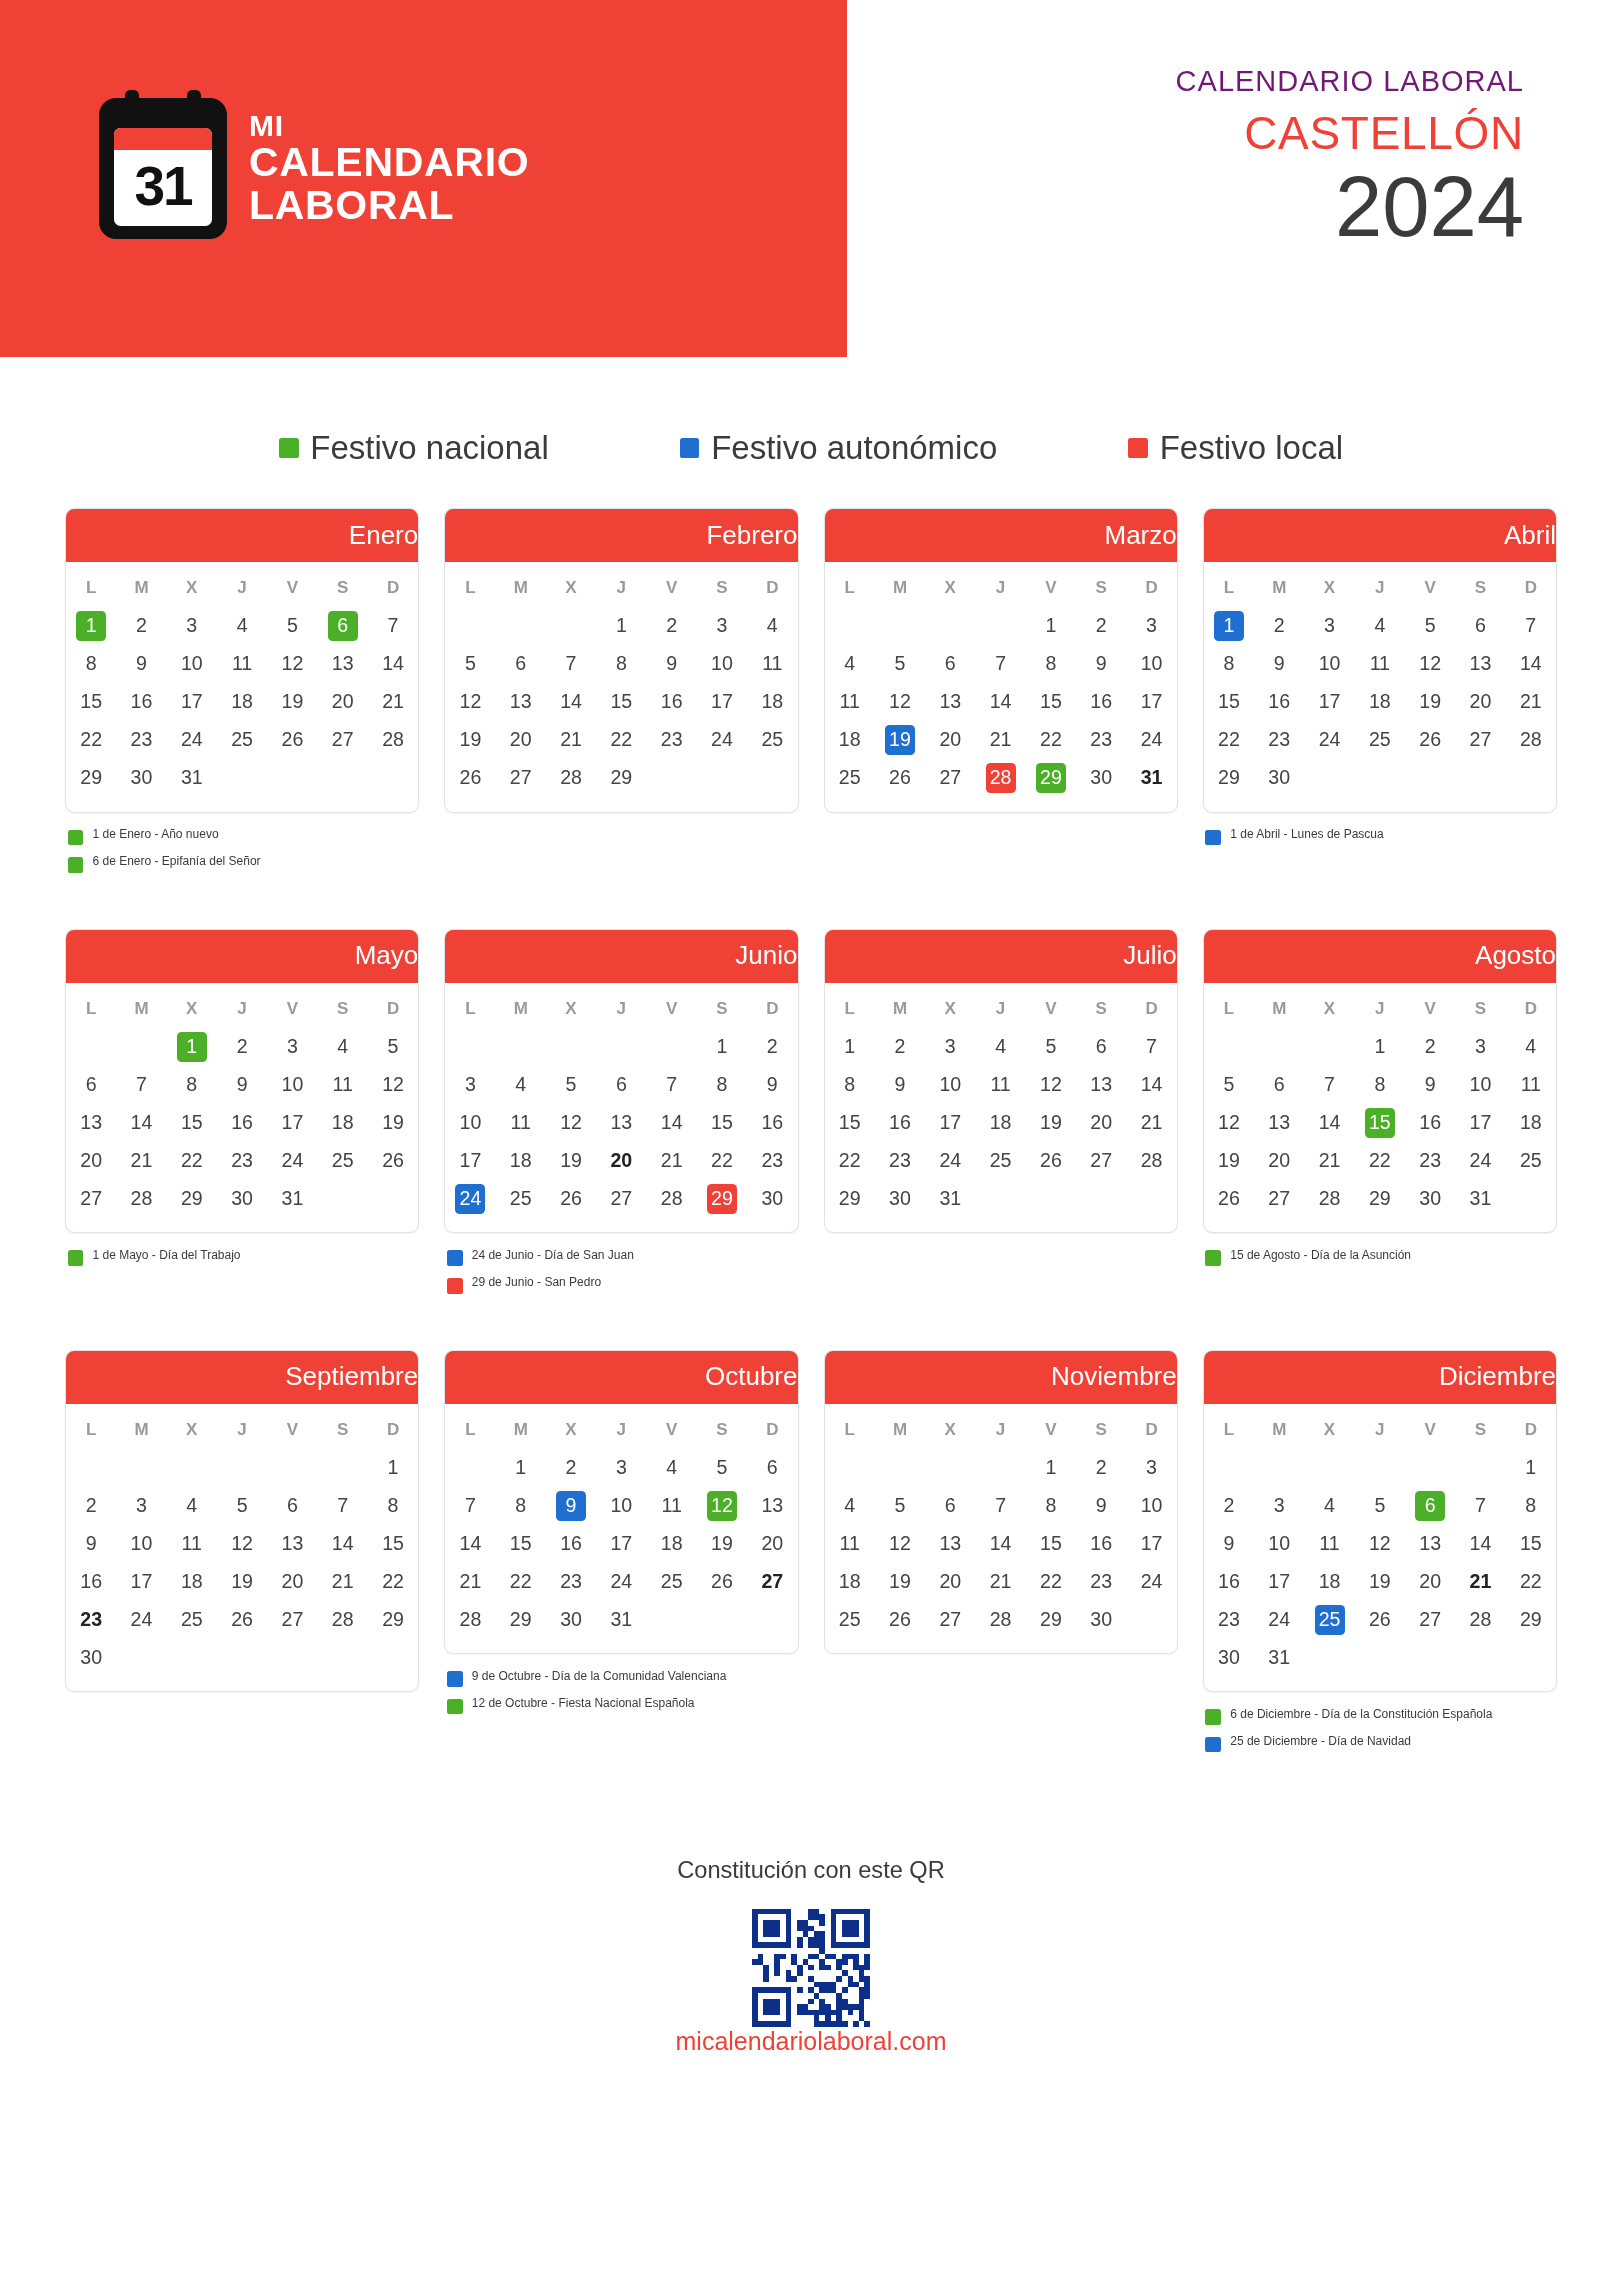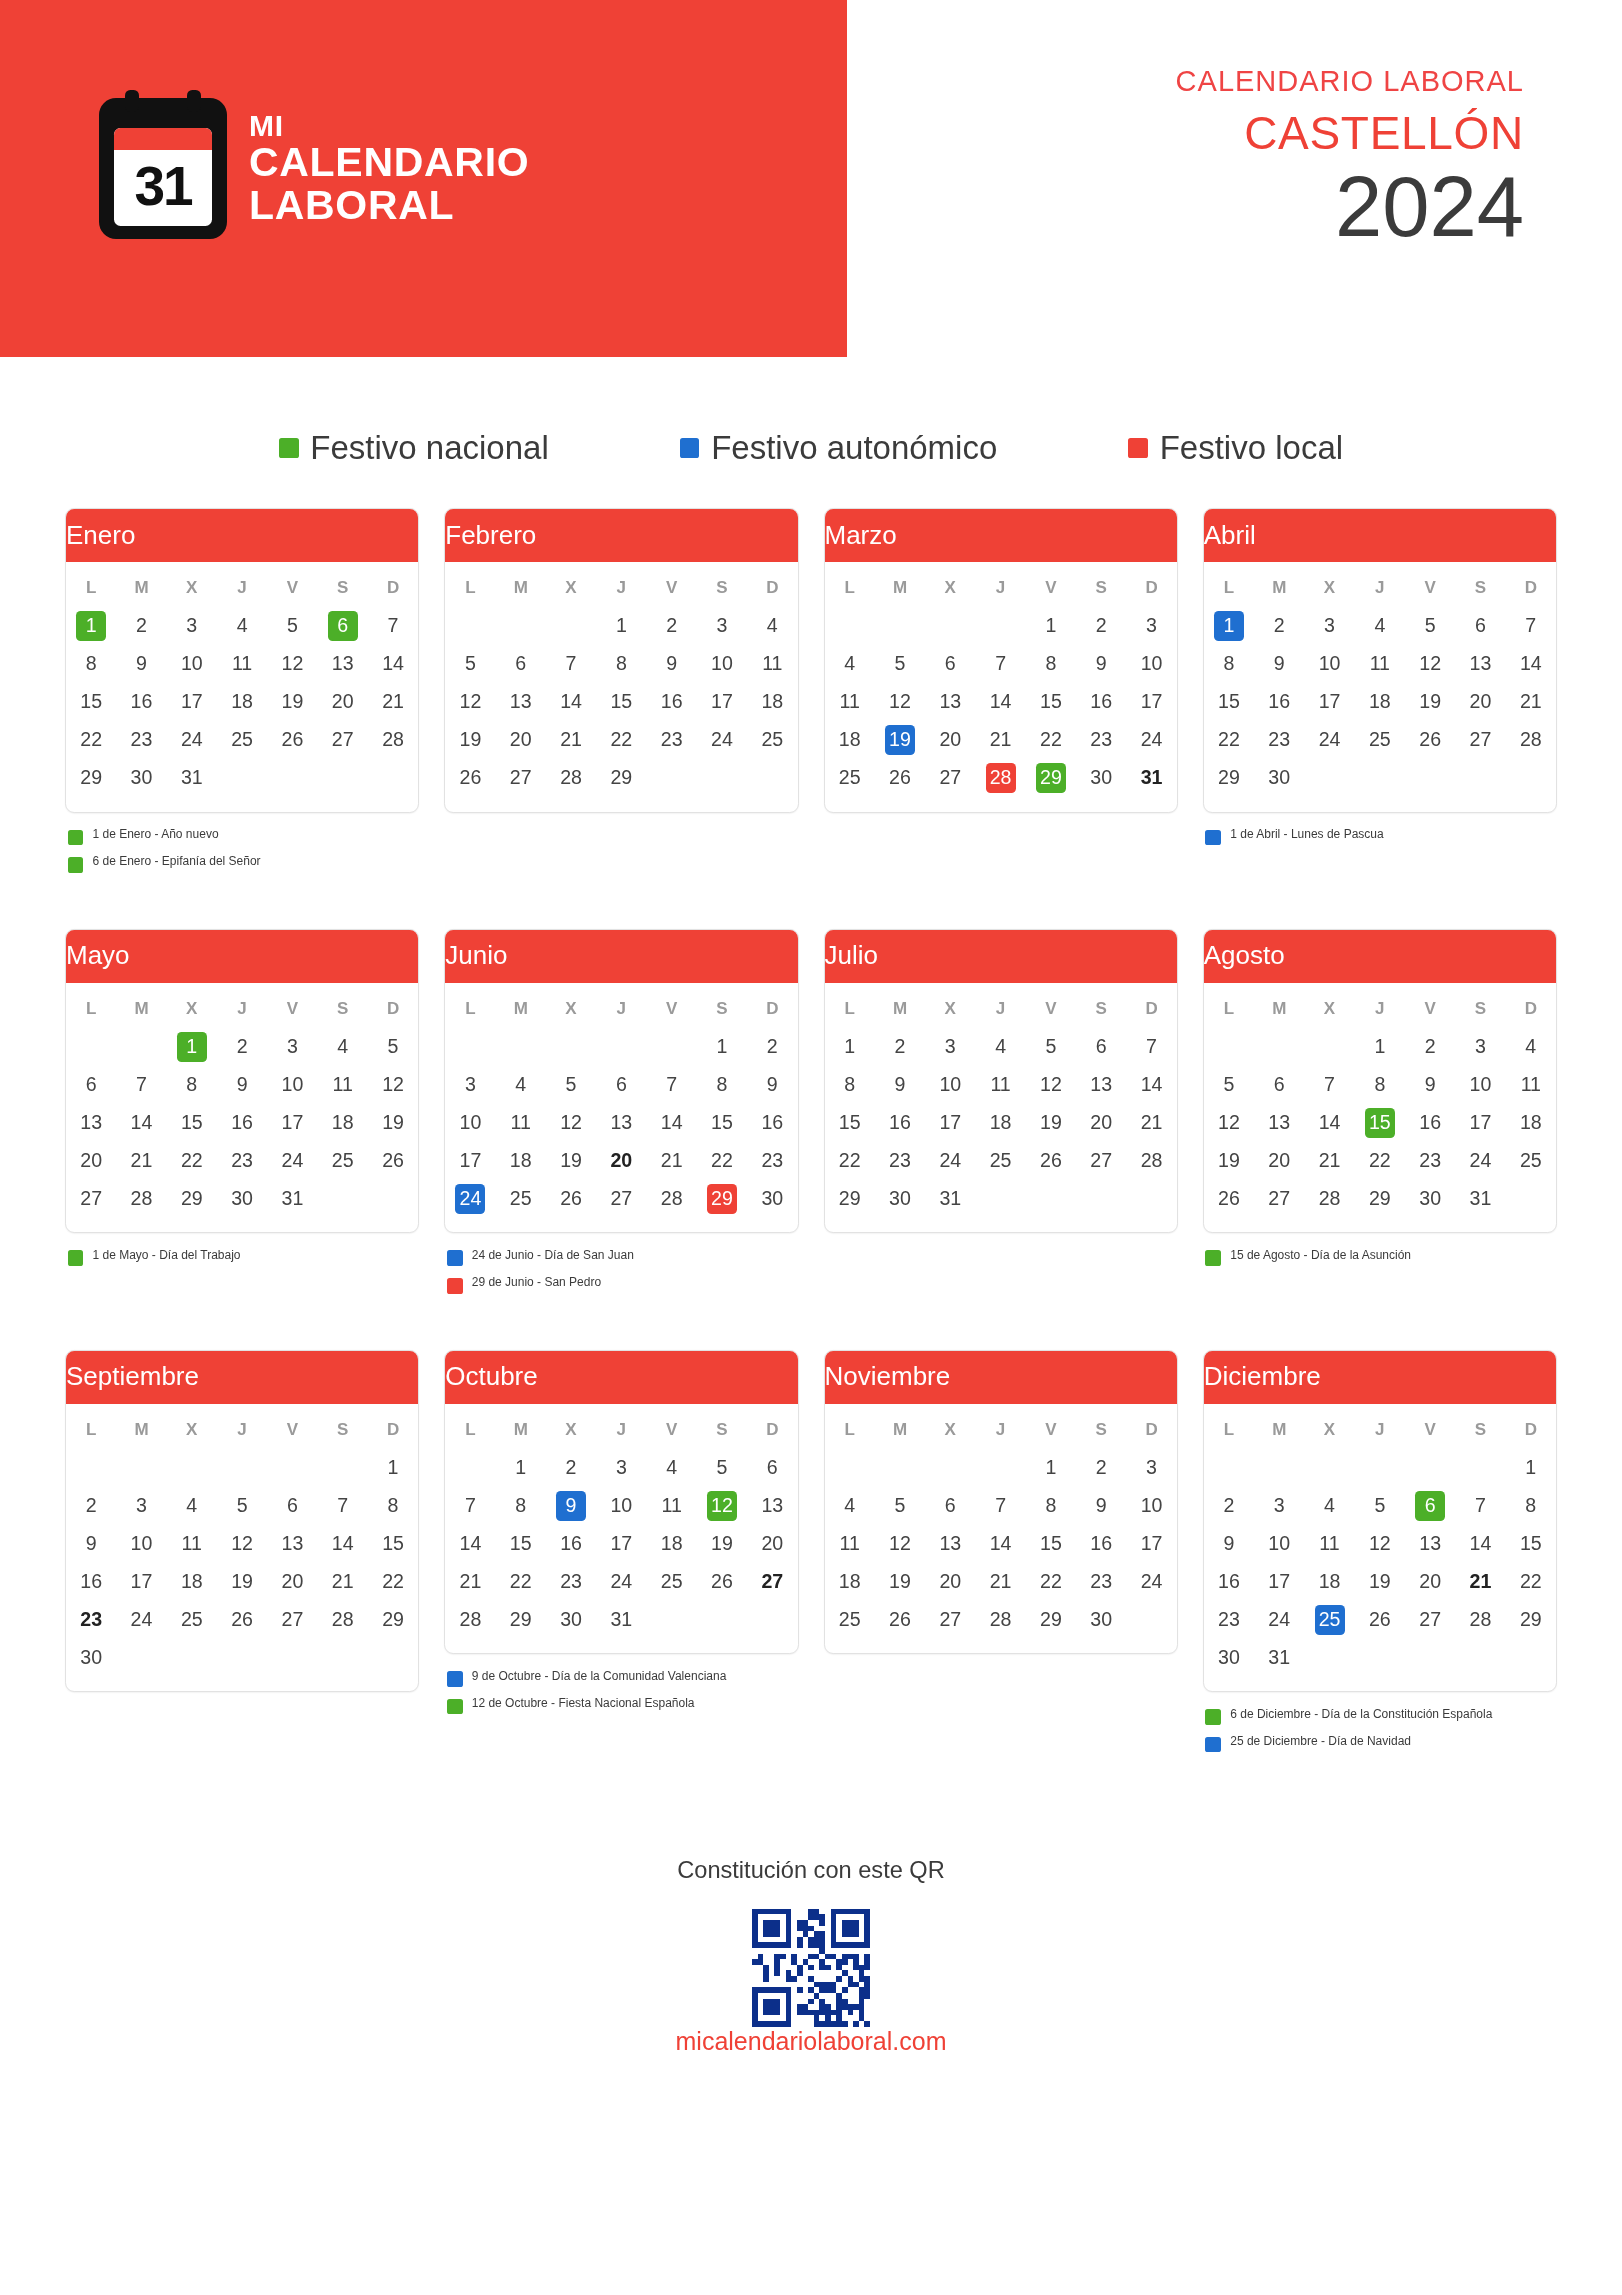--- a/index.html
+++ b/index.html
@@ -86,21 +86,21 @@
   .logo-text .l3 { font-size: 41px; }
 
   .header-right {
     position: absolute;
     right: 98px; top: 65px;
     text-align: right;
   }
   .header-right .kicker {
     font-size: 29px;
     letter-spacing: 1px;
-    color: #ef4444;
+    color: #701a75;
   }
   .header-right .province {
     font-size: 46px;
     color: #ef4136;
     margin-top: 7.9px;
     letter-spacing: 0.7px;
   }
   .header-right .year {
     font-size: 85px;
     color: #3b3b3b;
@@ -146,21 +146,21 @@
   .month-card {
     background: #ffffff;
     border: 0.7px solid #e2e2e2;
     border-radius: 9.2px;
     overflow: hidden;
     box-shadow: 0 0.7px 1.3px rgba(0,0,0,0.05);
   }
   .month-title {
     background: #ef4136;
     color: #ffffff;
-    text-align: left;
+    text-align: right;
     font-size: 26px;
     padding: 10.5px 0 11.8px 0;
     font-weight: normal;
   }
   table.cal {
     width: 100%;
     border-collapse: collapse;
     margin: 9.2px 0 14.4px 0;
   }
   table.cal th {

